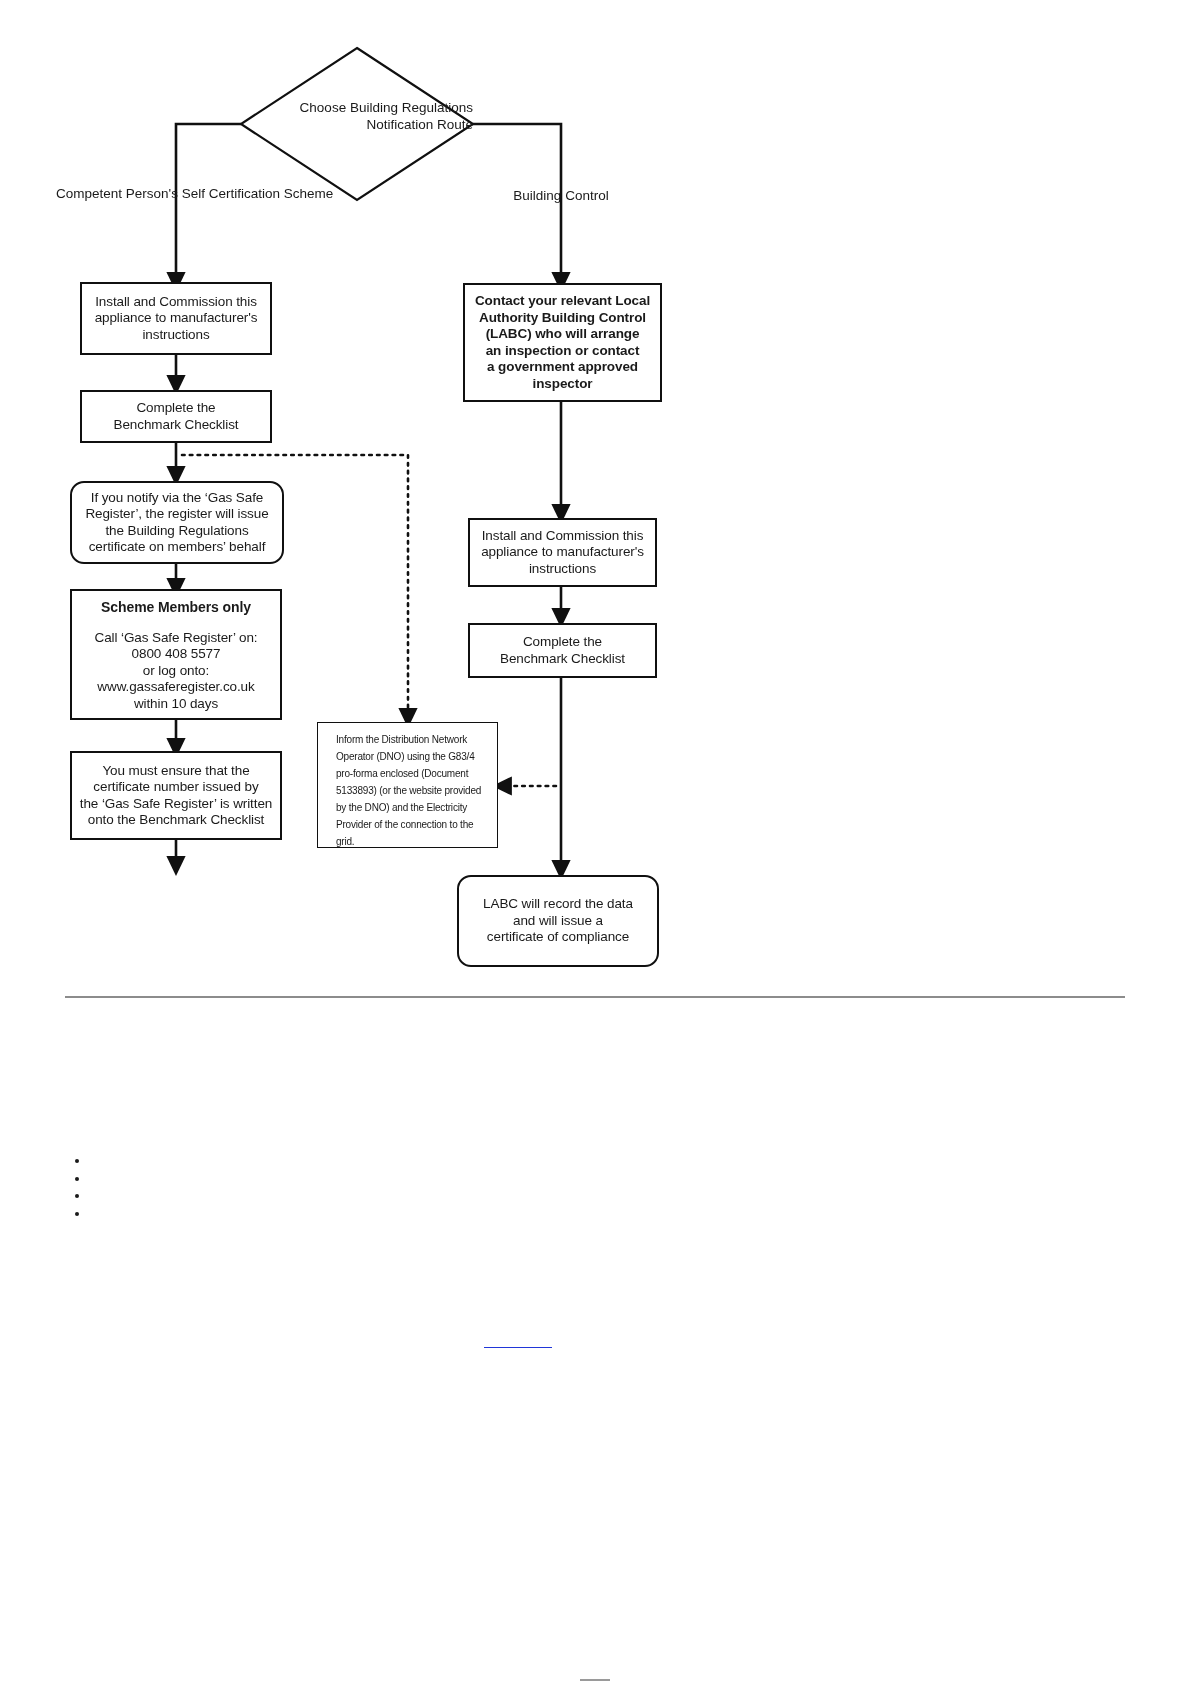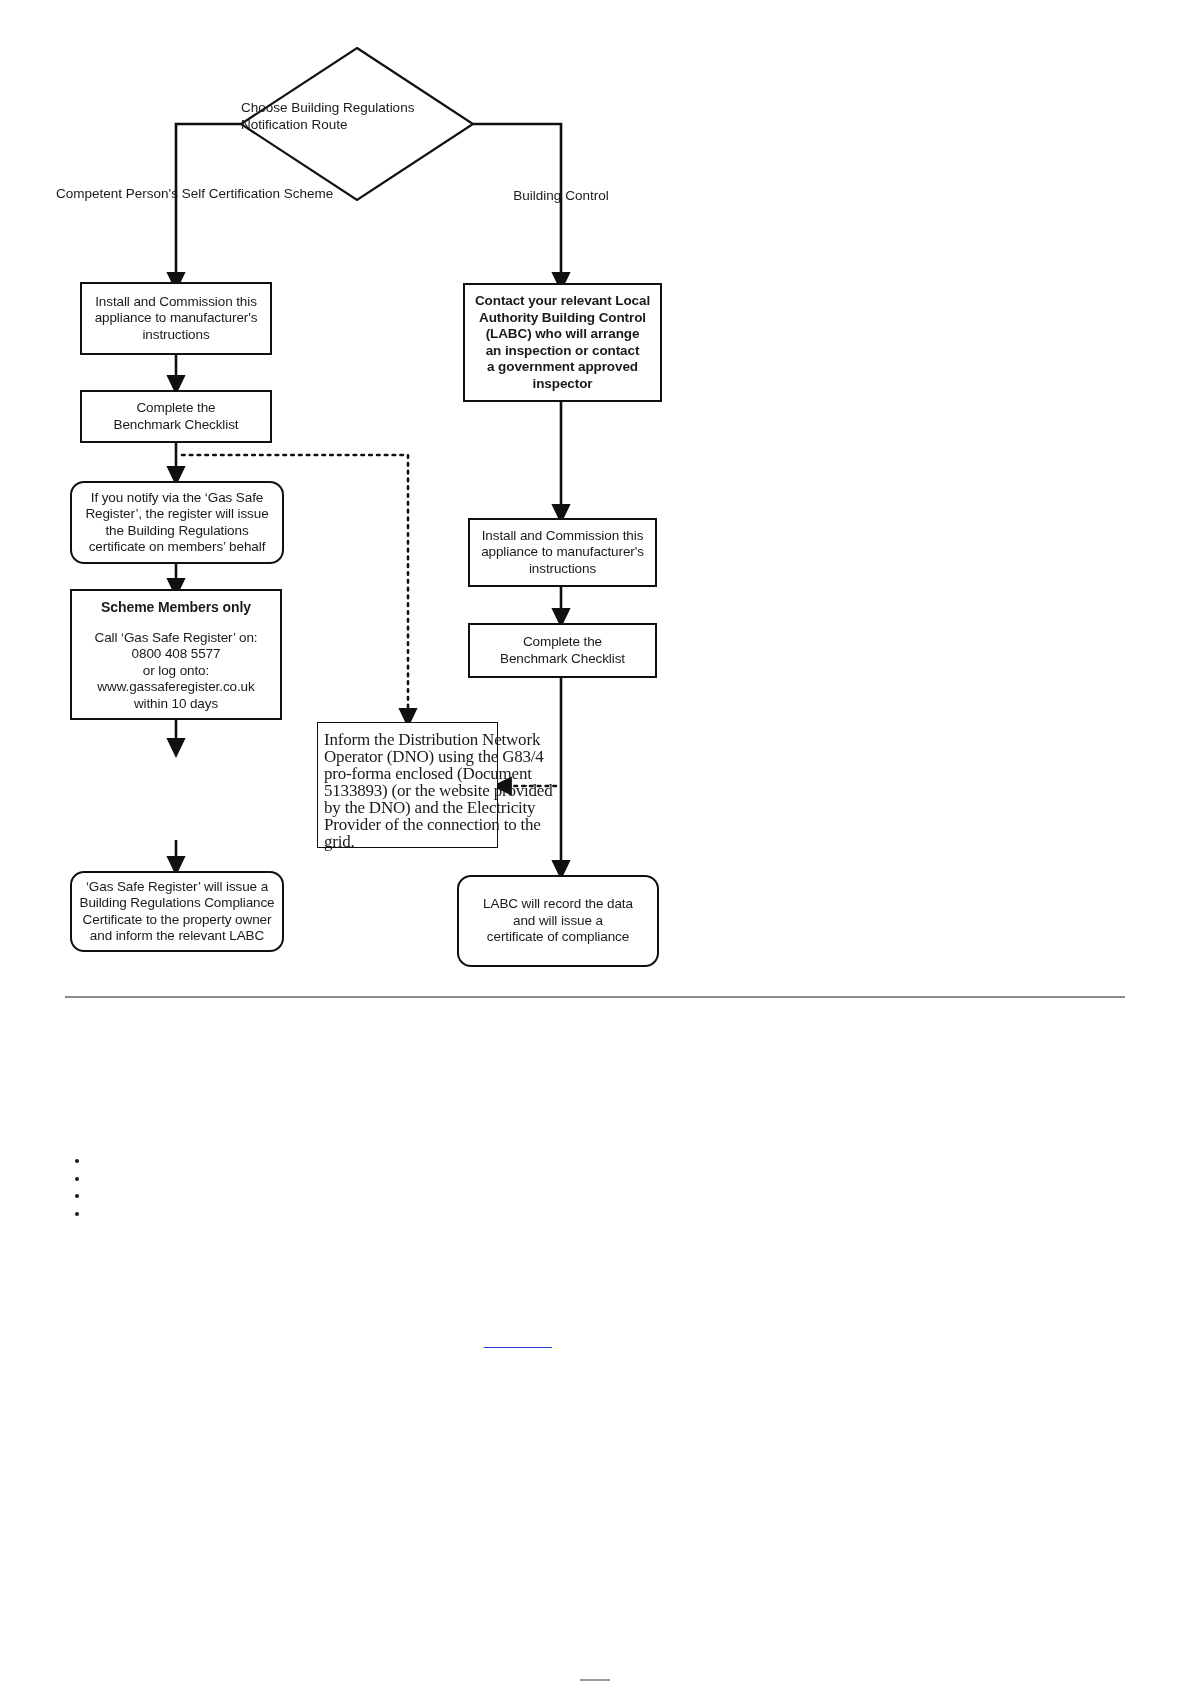--- a/index.html
+++ b/index.html
@@ -20,45 +20,45 @@
     font-size:13.5px;
     line-height:16.5px;
     letter-spacing:-0.1px;
     padding:3px 5px;
   }
   .node.rounded { border-radius:14px; }
   .node .ln { display:block; white-space:nowrap; }
   .node.bold-head .head { font-weight:bold; font-size:14px;text-align:right; }
   .diamond-text {
     position:absolute;
-    text-align:left;
+    text-align:right;
     font-size:13.5px;
     line-height:17px;
     width:100%;
     left:0;
   }
 
   .branch-label {
     position:absolute;
     text-align:center;
     font-size:13.5px;
     line-height:16.5px;
     white-space:nowrap;
   }
 
   .dno {
     position:absolute;
     box-sizing:border-box;
     border:1.5px solid #101010;
     background:#fff;
     text-align:left;
-    font-size:17px;
+    font-size:10px;
     line-height:17px;
-    padding:8px 8px 6px 6px;
-    font-family:Liberation Serif, serif;
+    padding:8px 8px 6px 18px;
+    font-family:Liberation Sans, sans-serif;
     letter-spacing:-0.2px;
   }
   .dno .ln { display:block; white-space:nowrap; }
 
   hr.rule {
     position:absolute;
     left:65px; top:996px; width:1060px; height:0;
     border:0; border-top:2px solid #8c8c8c; margin:0;
   }
 
@@ -148,27 +148,27 @@
   <div class="node bold-head" style="left:70px; top:589px; width:212px; height:131px; justify-content:flex-start; padding-top:8px;">
     <span class="ln head">Scheme Members only</span>
     <span class="ln" style="height:14px;"></span>
     <span class="ln">Call ‘Gas Safe Register’ on:</span>
     <span class="ln">0800 408 5577</span>
     <span class="ln">or log onto:</span>
     <span class="ln">www.gassaferegister.co.uk</span>
     <span class="ln">within 10 days</span>
   </div>
 
-
-  <div class="node rounded" style="left:70px; top:871px; width:214px; height:81px;">
-    <span class="ln">‘Gas Safe Register’ will issue a</span>
-    <span class="ln">Building Regulations Compliance</span>
-    <span class="ln">Certificate to the property owner</span>
-    <span class="ln">and inform the relevant LABC</span>
-  </div>
+  <div class="node" style="left:70px; top:751px; width:212px; height:89px;">
+    <span class="ln">You must ensure that the</span>
+    <span class="ln">certificate number issued by</span>
+    <span class="ln">the ‘Gas Safe Register’ is written</span>
+    <span class="ln">onto the Benchmark Checklist</span>
+  </div>
+
 
   <div class="node" style="left:463px; top:283px; width:199px; height:119px;font-weight:bold;">
     <span class="ln">Contact your relevant Local</span>
     <span class="ln">Authority Building Control</span>
     <span class="ln">(LABC) who will arrange</span>
     <span class="ln">an inspection or contact</span>
     <span class="ln">a government approved</span>
     <span class="ln">inspector</span>
   </div>
 

